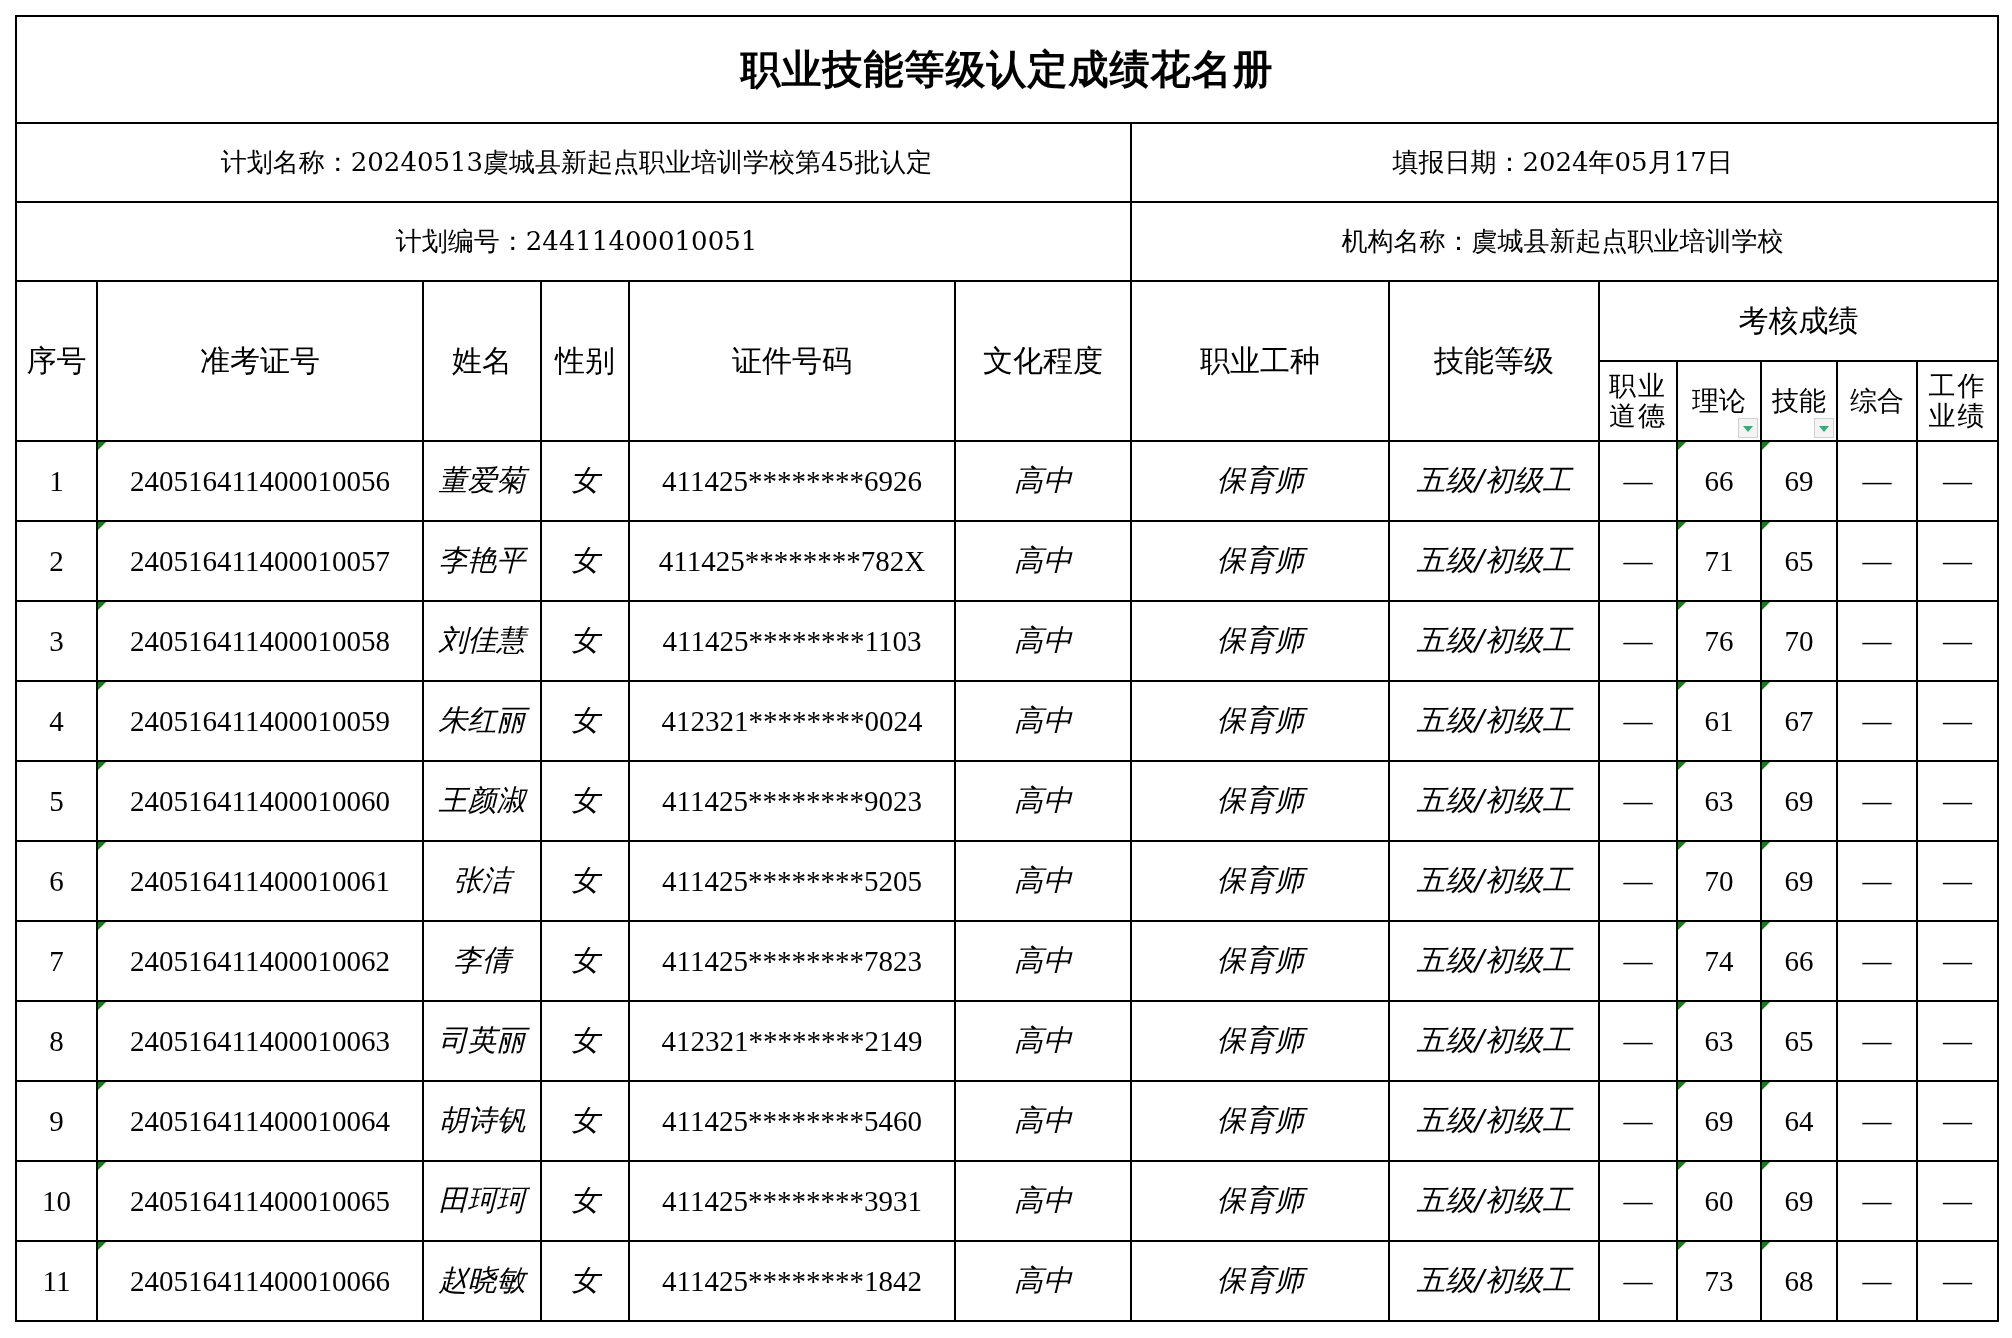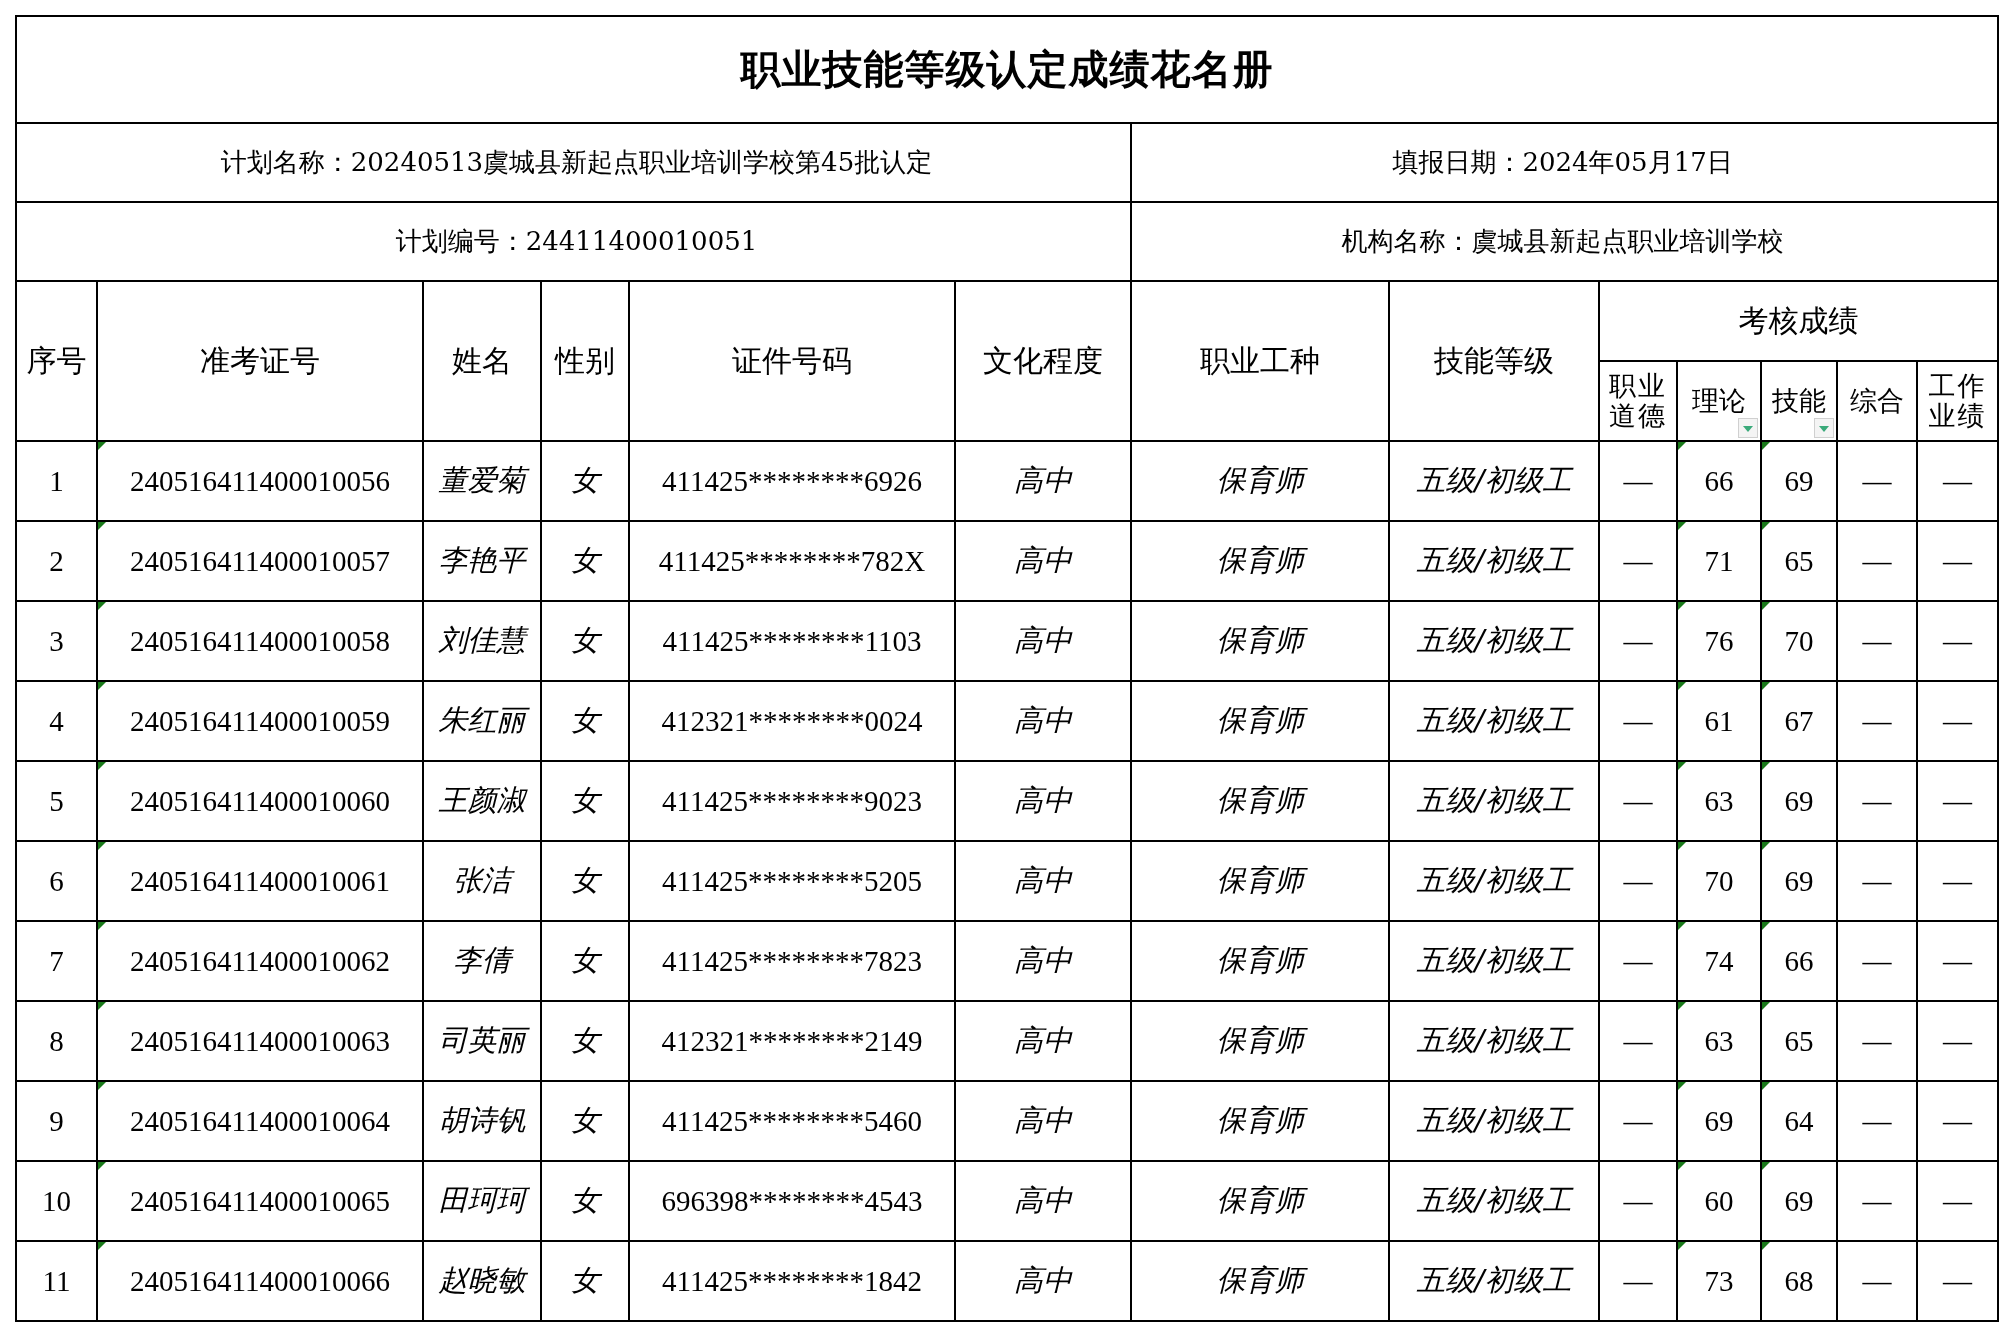--- a/index.html
+++ b/index.html
@@ -227,21 +227,21 @@
     <td class="num"><span class="corner"></span><span>64</span></td>
     <td class="num">—</td>
     <td class="num">—</td>
   </tr>
 
   <tr class="data">
     <td class="num">10</td>
     <td class="num"><span class="corner"></span><span>240516411400010065</span></td>
     <td class="cjk">田珂珂</td>
     <td class="cjk">女</td>
-    <td class="num">696398********4543</td>
+    <td class="num">411425********3931</td>
     <td class="cjk">高中</td>
     <td class="cjk">保育师</td>
     <td class="cjk">五级/初级工</td>
     <td class="num">—</td>
     <td class="num"><span class="corner"></span><span>60</span></td>
     <td class="num"><span class="corner"></span><span>69</span></td>
     <td class="num">—</td>
     <td class="num">—</td>
   </tr>
 

